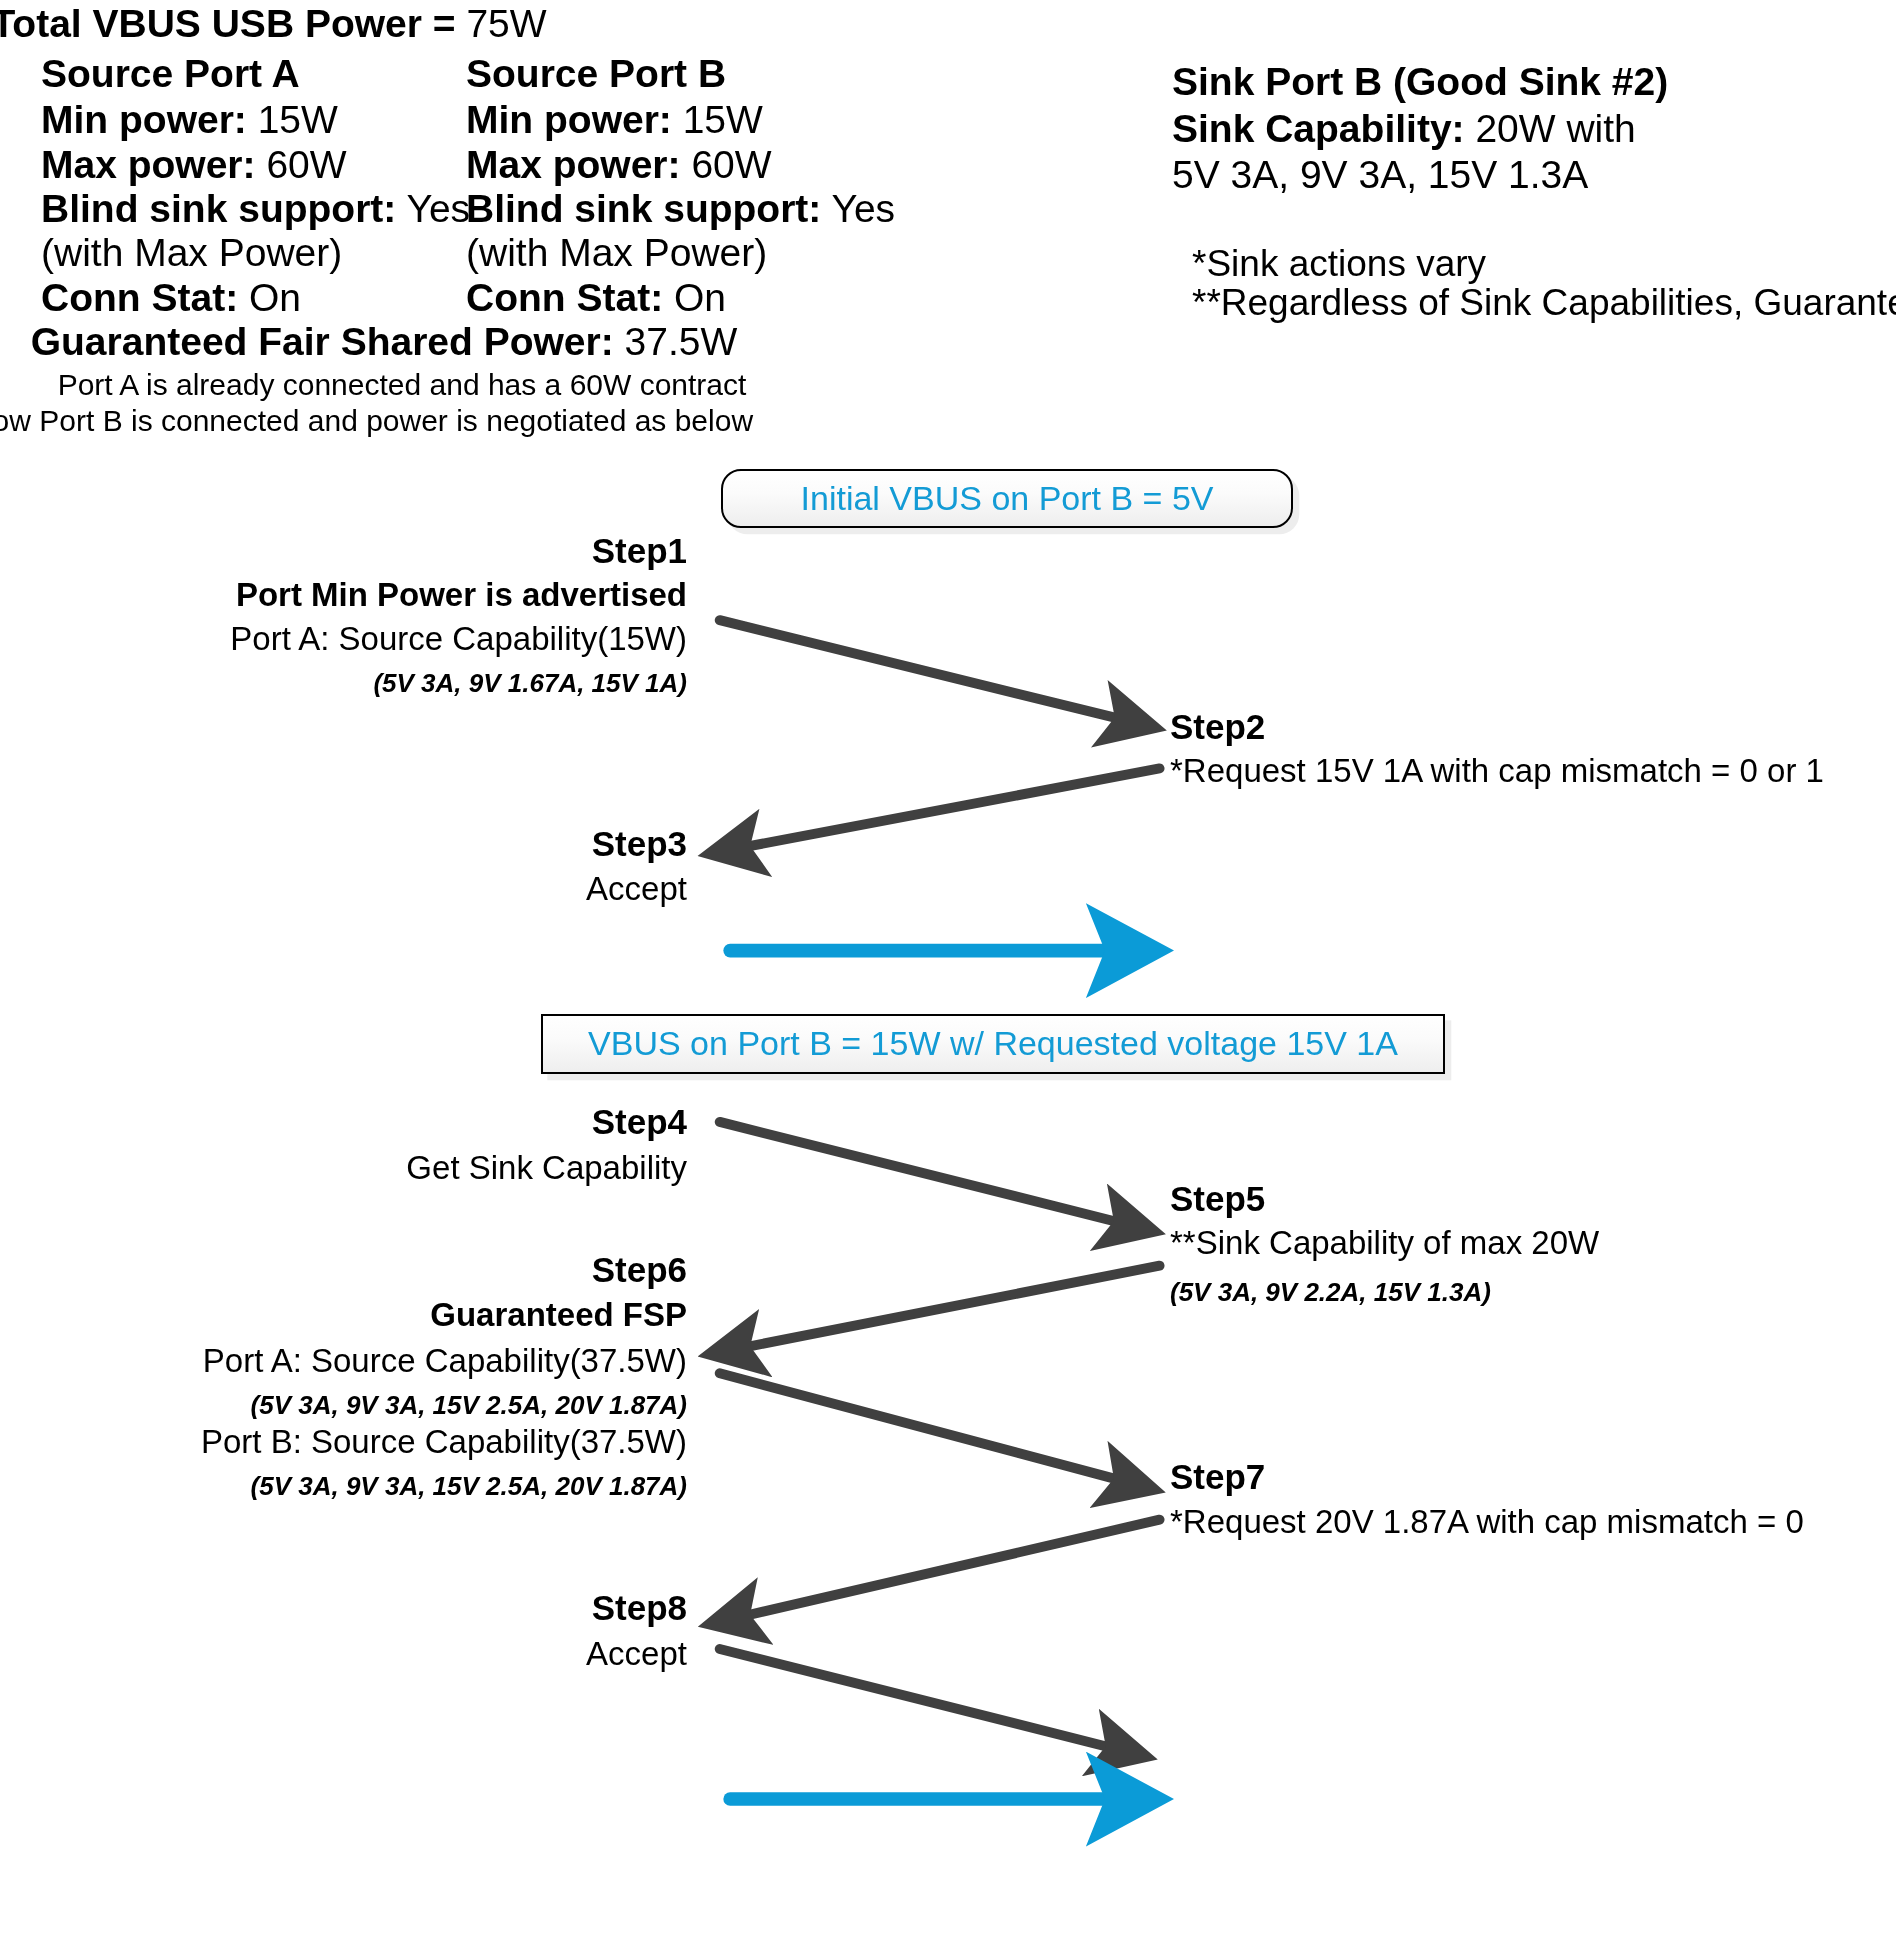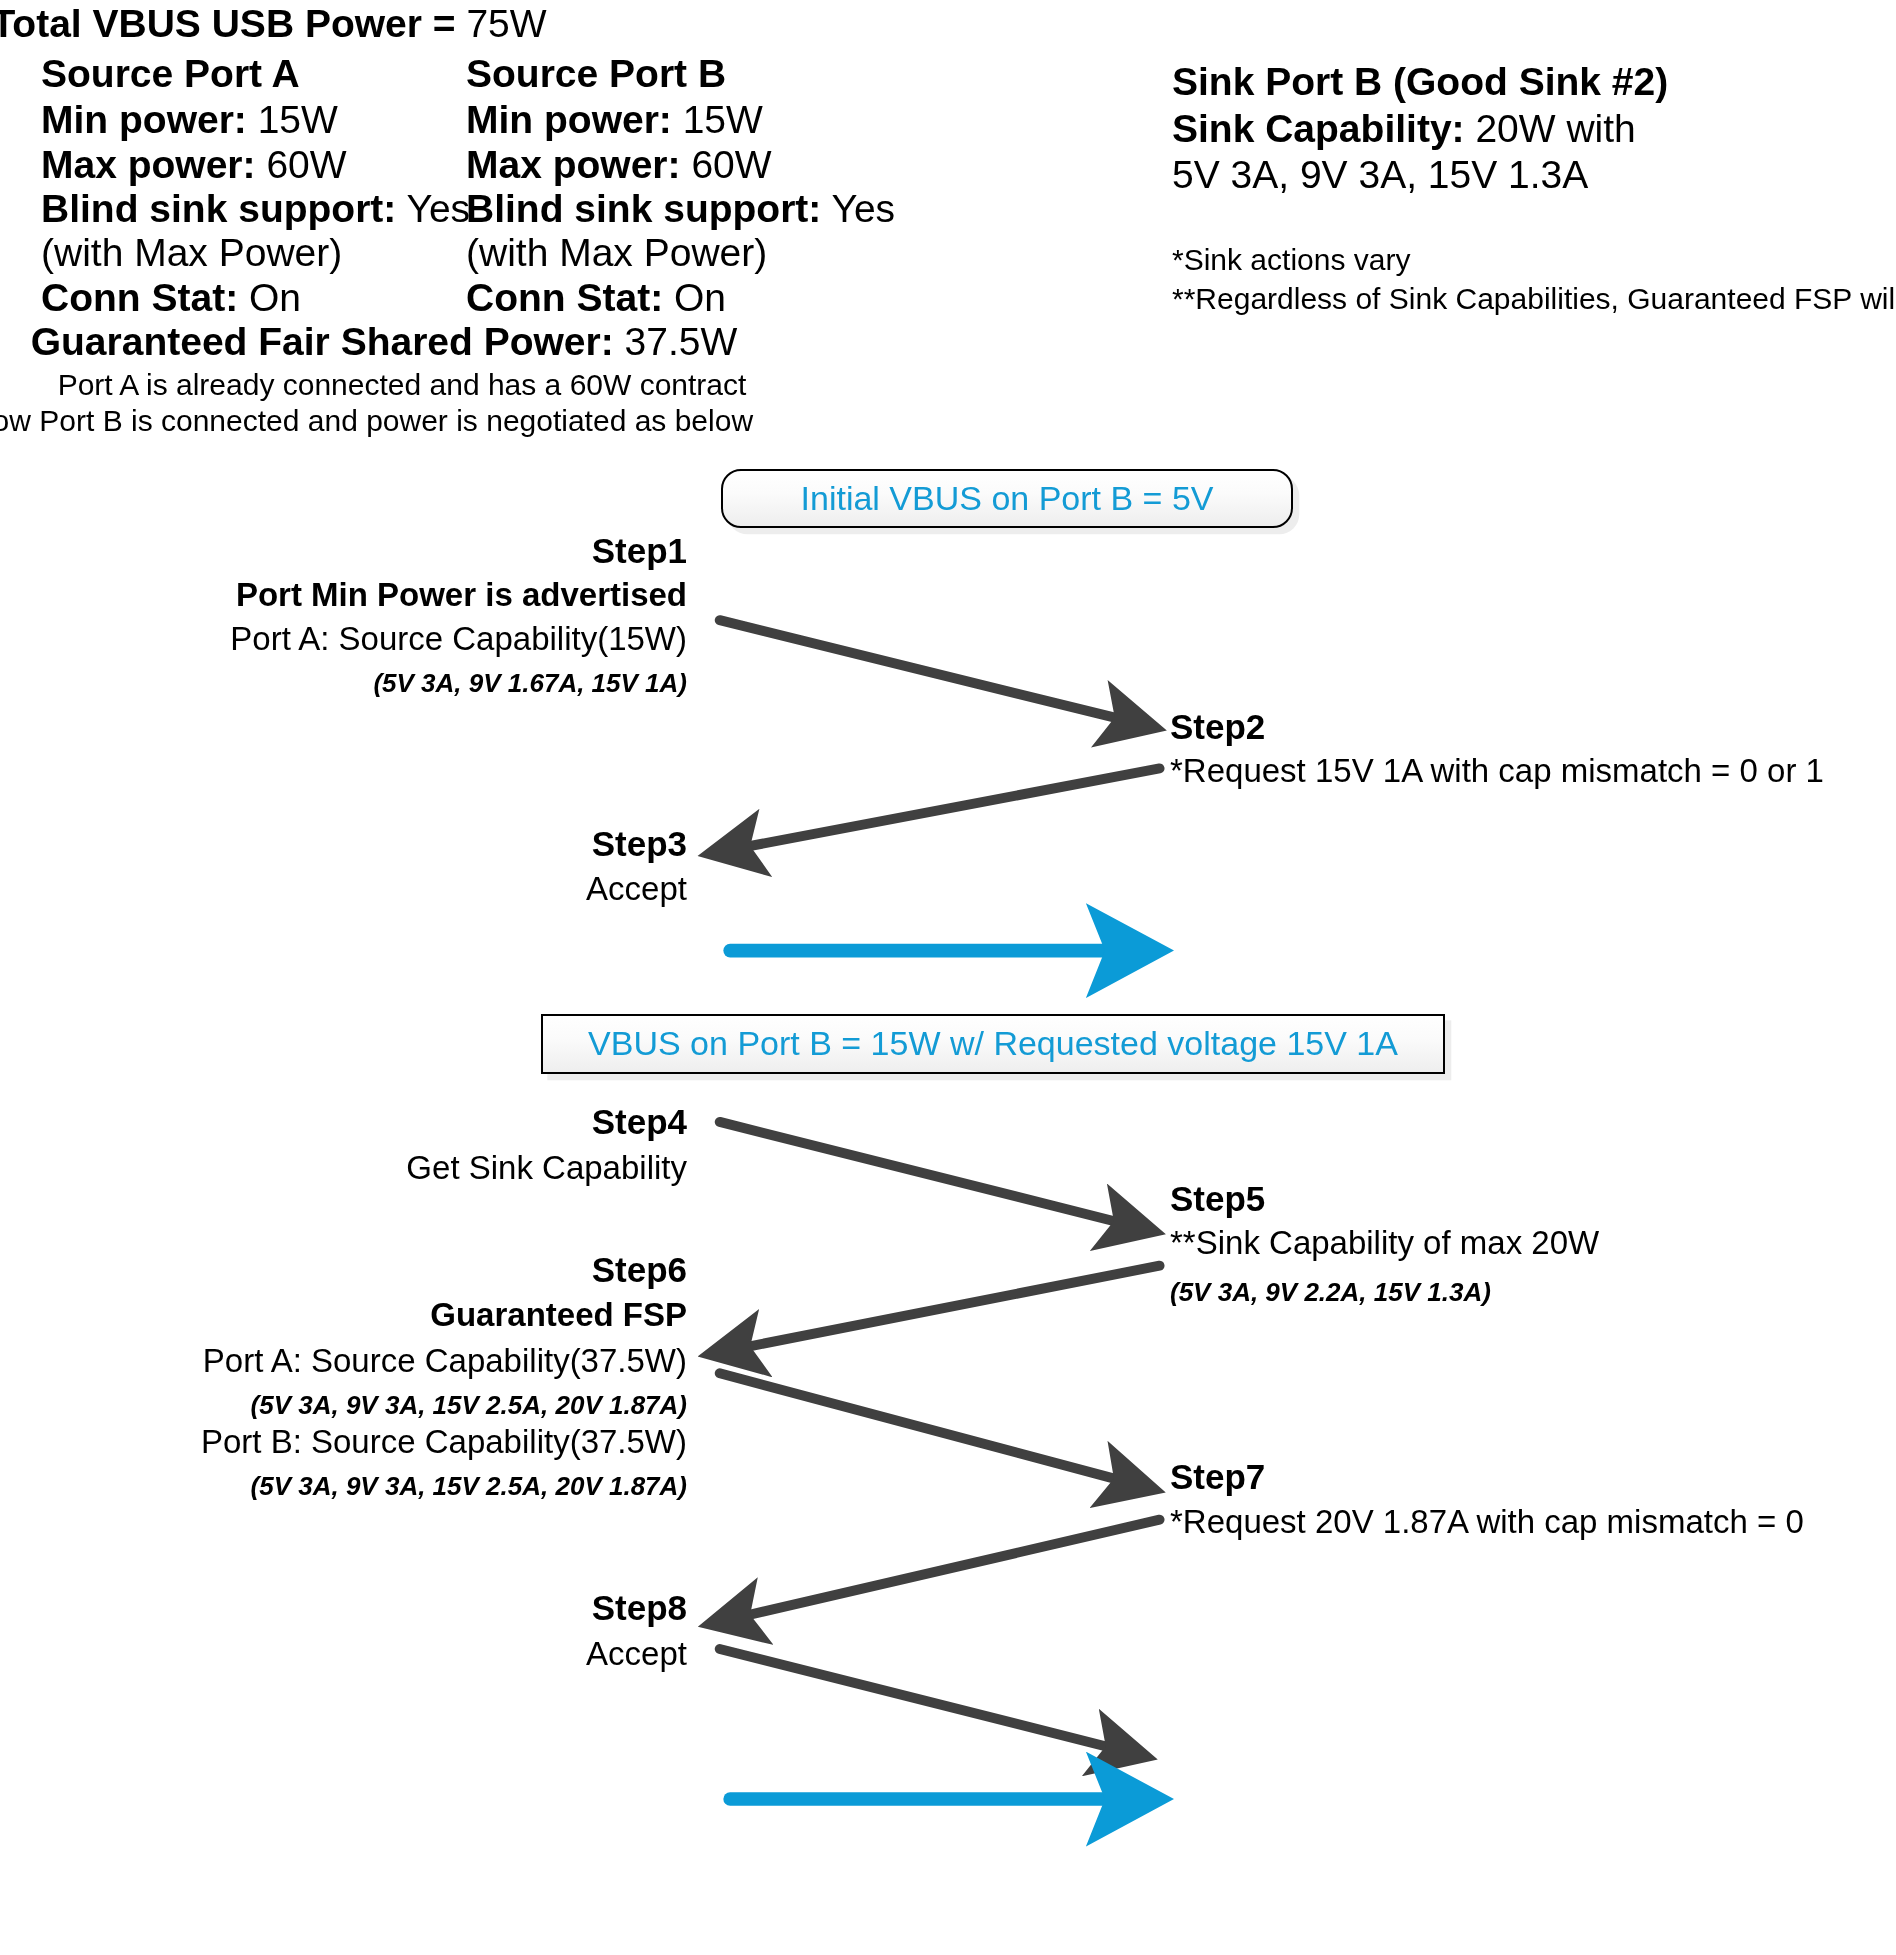--- a/index.html
+++ b/index.html
@@ -26,21 +26,21 @@
   }
   .bold   { font-weight: bold; }
   .ctr    { text-align: center; transform: translateX(-50%); }
   .rgt    { text-align: right; transform: translateX(-100%); }
   .lft    { text-align: left; }
 
   
   .h-title  { font-size: 39px; }
   .h-row    { font-size: 39px; }
   .h-sub    { font-size: 30px; }
-  .h-note   { font-size: 30px; }
+  .h-note   { font-size: 37px; margin-left: 20px; }
 
   
   .step-name { font-size: 35px; font-weight: bold; }
   .step-desc { font-size: 33px; text-align: right; }
   .step-desc-b { font-size: 33px; font-weight: bold; }
   .step-pdo  { font-size: 26px; font-style: italic; font-weight: bold; }
 
   
   .callout {
     position: absolute;

